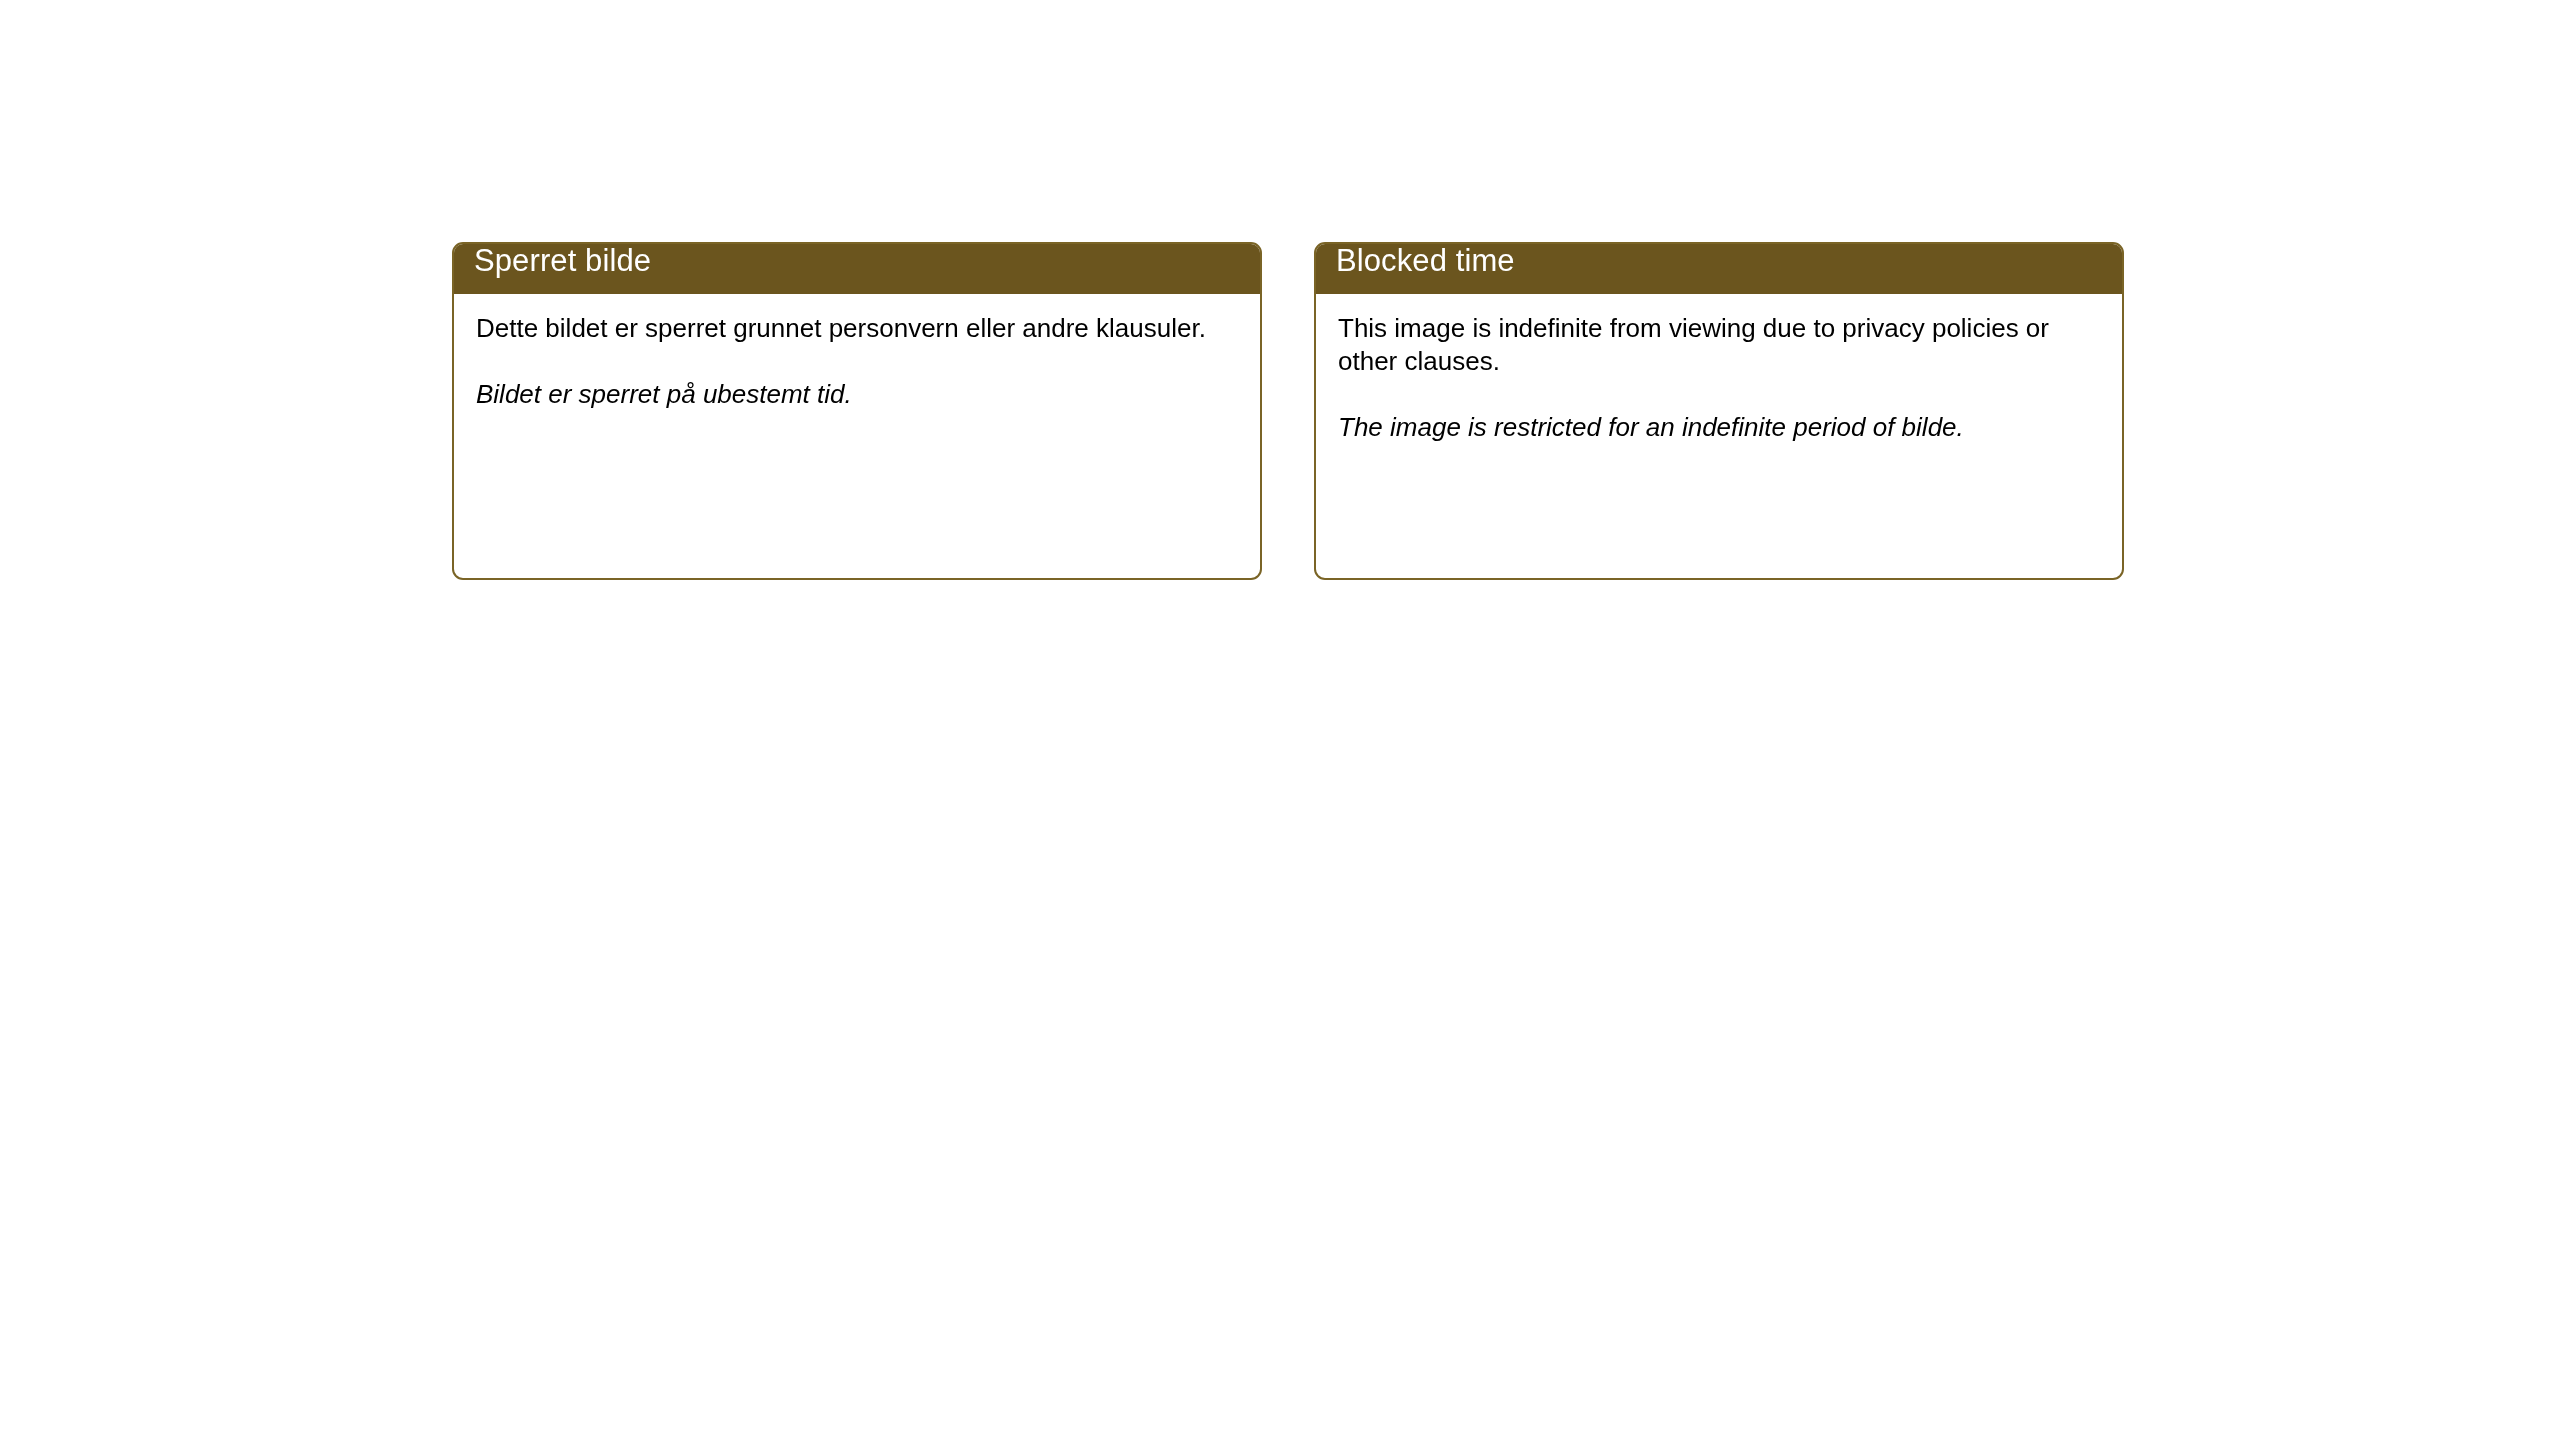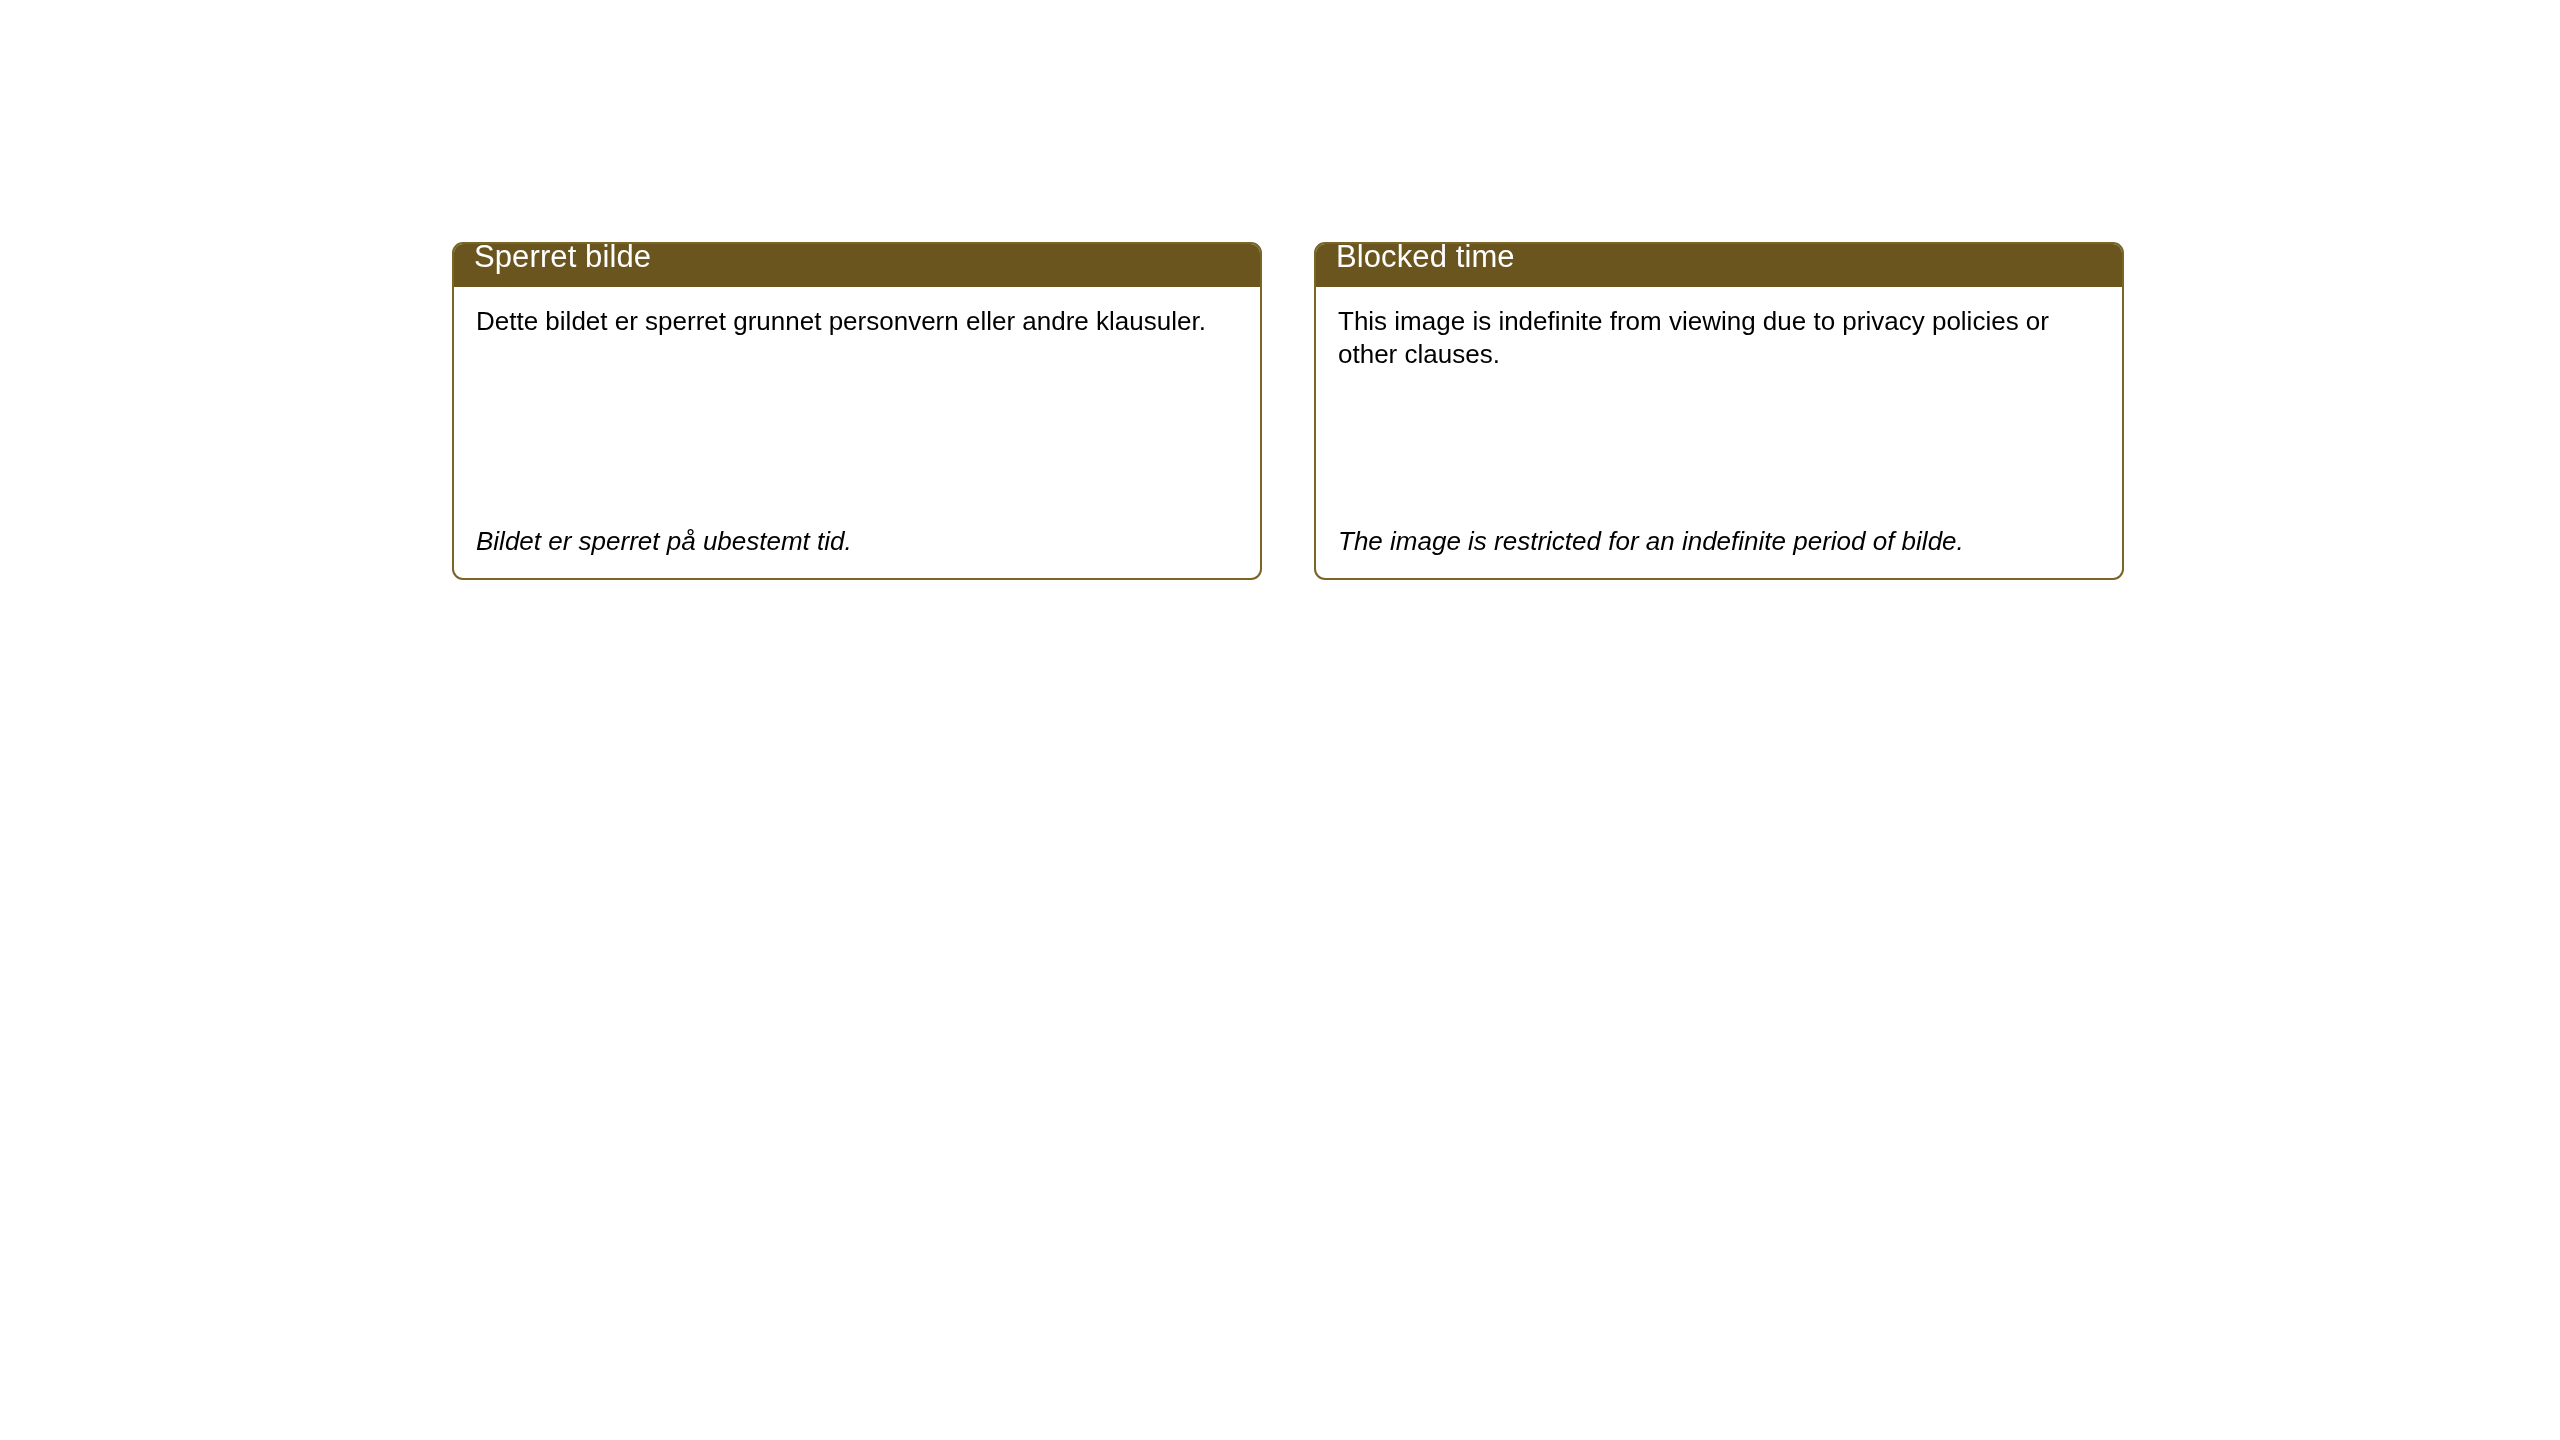--- a/index.html
+++ b/index.html
@@ -32,21 +32,21 @@
     border-radius: 11px;
     background: #ffffff;
     overflow: hidden;
     display: flex;
     flex-direction: column;
     min-height: 338px;
   }
 
   .notice-card-header {
     background: #6b551e;
-    height: 45px;
+    height: 52px;
     box-sizing: border-box;
     display: flex;
     align-items: center;
     padding: 0 0 16px 22px;
     margin: -2px -2px 0 -2px;
     border-top-left-radius: 11px;
     border-top-right-radius: 11px;
   }
 
   .notice-card-title {
@@ -56,21 +56,20 @@
     font-weight: 400;
     letter-spacing: 0.1px;
     white-space: nowrap;
   }
 
   .notice-card-body {
     flex: 1 1 auto;
     padding: 18px 24px 20px 22px;
     display: flex;
     flex-direction: column;
-    justify-content: space-between;
   }
 
   .notice-paragraph {
     color: #000000;
     font-size: 26px;
     line-height: 33px;
     font-weight: 400;
     margin: 0;
     max-width: 760px;
   }

